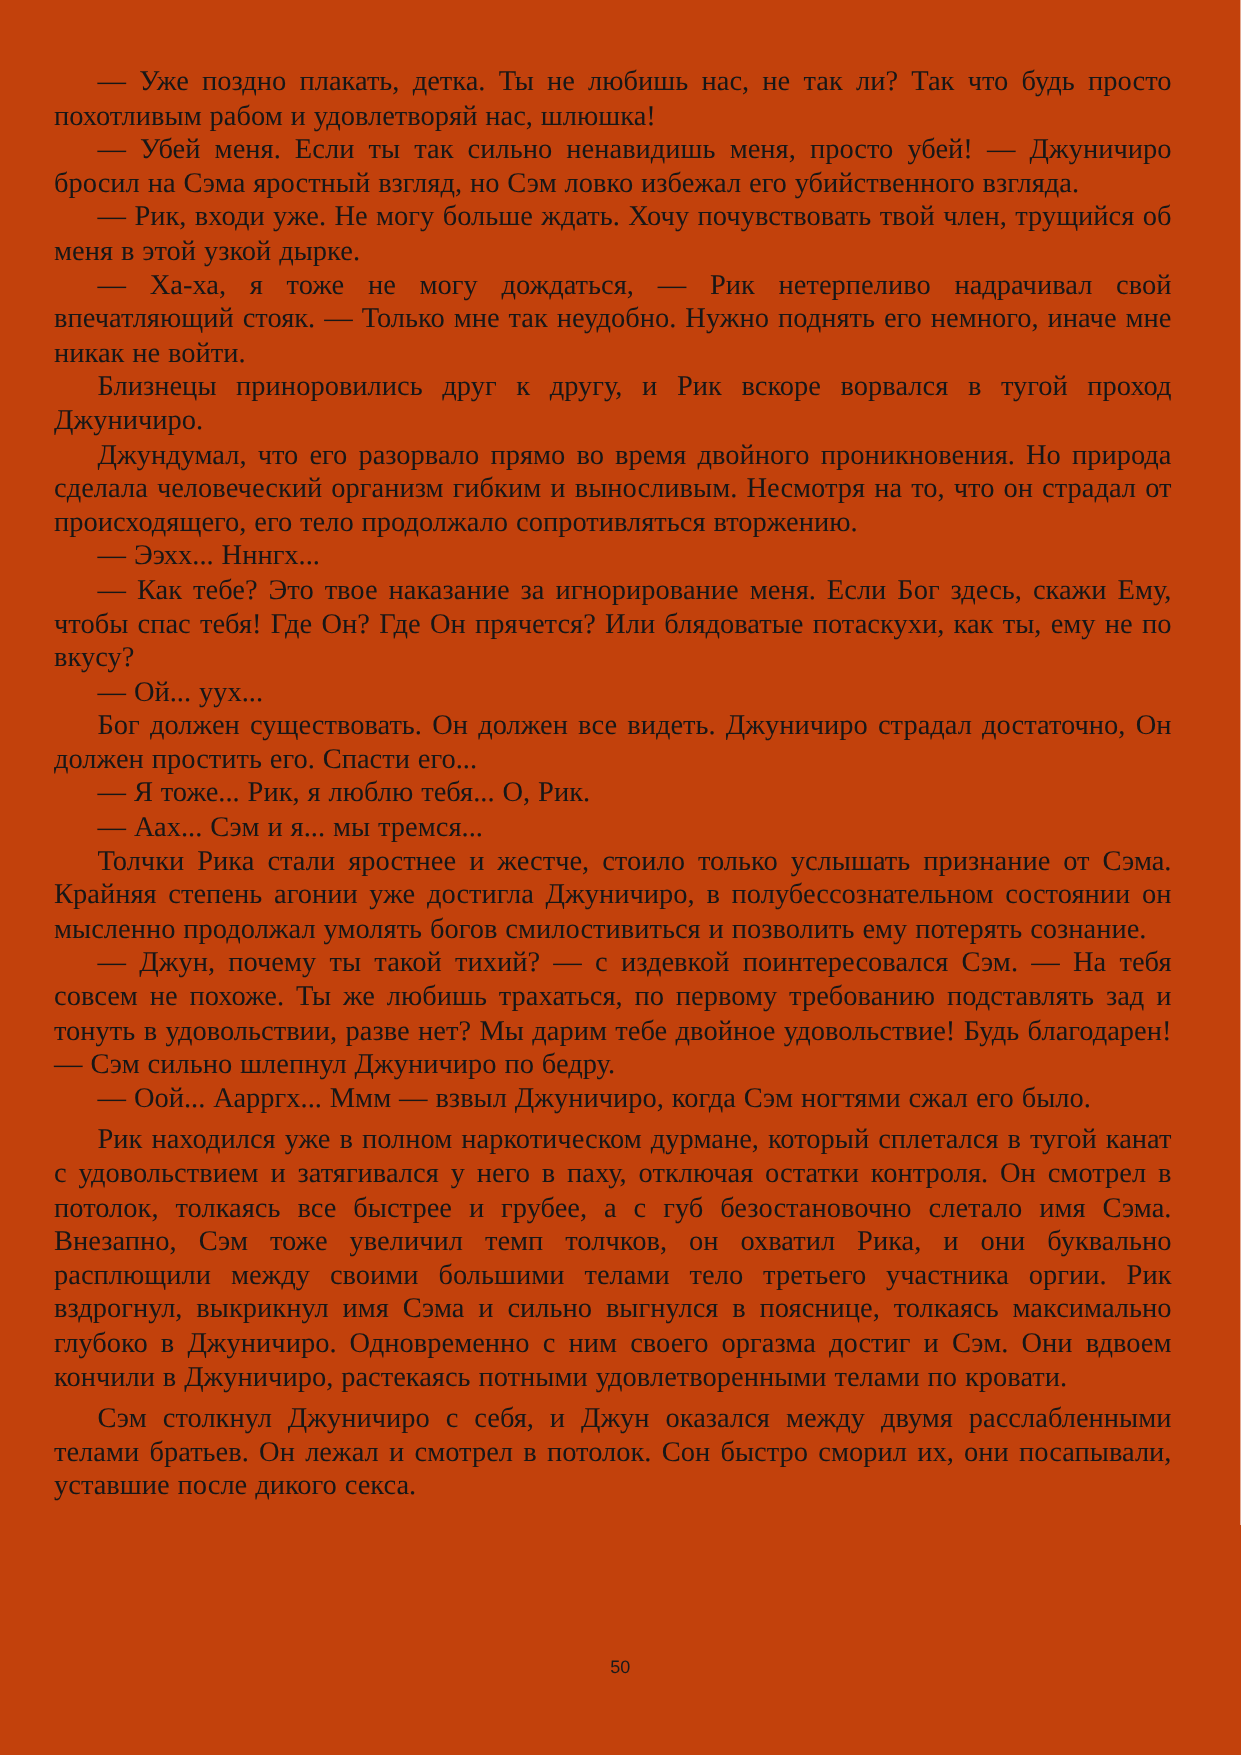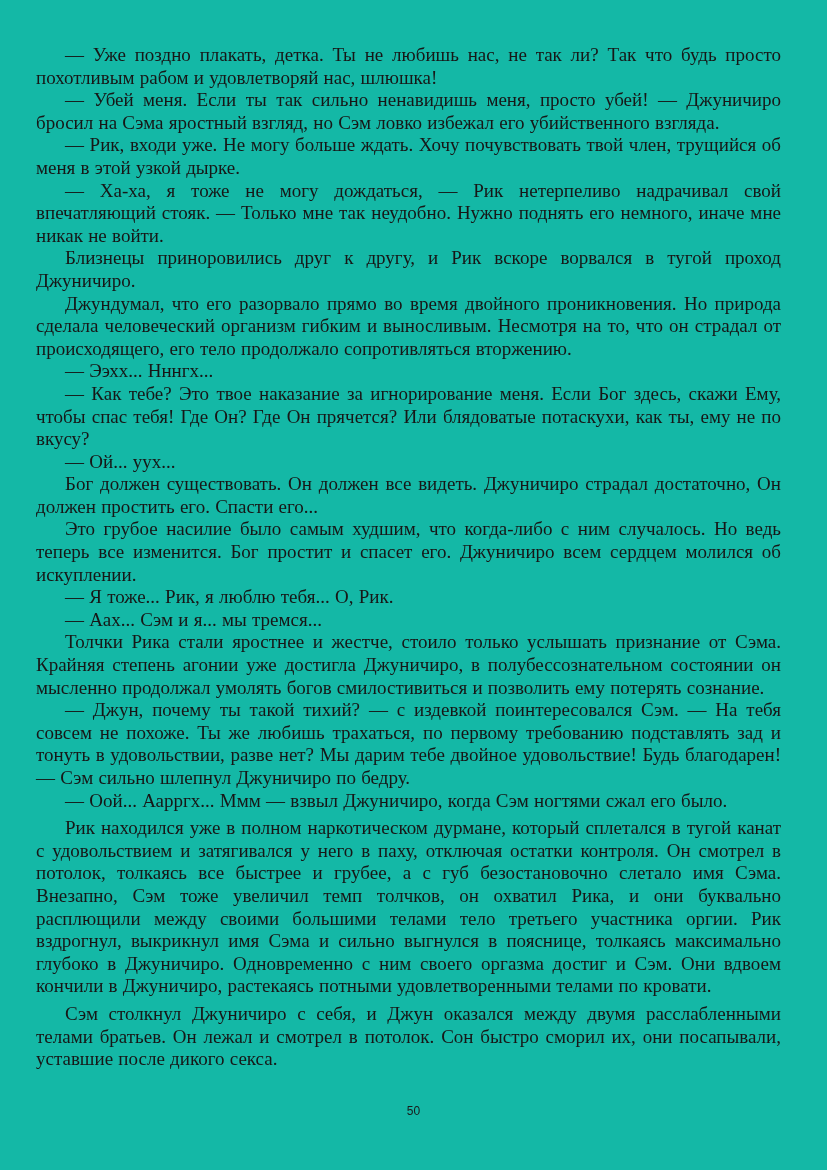--- a/index.html
+++ b/index.html
@@ -4,21 +4,21 @@
 <style>
   html, body {
     margin: 0;
     padding: 0;
     background: #ffffff;
   }
   .page {
     position: relative;
     width: 827px;
     height: 1170px;
-    background: #14b8a6;
+    background: #c2410c;
     box-sizing: border-box;
     overflow: hidden;
     font-family: "Liberation Serif", serif;
     color: #171717;
   }
   .text-block {
     position: absolute;
     top: 44px;
     left: 36px;
     width: 745px;
@@ -54,21 +54,20 @@
       <p class="para">— Уже поздно плакать, детка. Ты не любишь нас, не так ли? Так что будь просто похотливым рабом и удовлетворяй нас, шлюшка!</p>
       <p class="para">— Убей меня. Если ты так сильно ненавидишь меня, просто убей! — Джуничиро бросил на Сэма яростный взгляд, но Сэм ловко избежал его убийственного взгляда.</p>
       <p class="para">— Рик, входи уже. Не могу больше ждать. Хочу почувствовать твой член, трущийся об меня в этой узкой дырке.</p>
       <p class="para">— Ха-ха, я тоже не могу дождаться, — Рик нетерпеливо надрачивал свой впечатляющий стояк. — Только мне так неудобно. Нужно поднять его немного, иначе мне никак не войти.</p>
       <p class="para">Близнецы приноровились друг к другу, и Рик вскоре ворвался в тугой проход Джуничиро.</p>
       <p class="para">Джундумал, что его разорвало прямо во время двойного проникновения. Но природа сделала человеческий организм гибким и выносливым. Несмотря на то, что он страдал от происходящего, его тело продолжало сопротивляться вторжению.</p>
       <p class="para">— Ээхх... Нннгх...</p>
       <p class="para">— Как тебе? Это твое наказание за игнорирование меня. Если Бог здесь, скажи Ему, чтобы спас тебя! Где Он? Где Он прячется? Или блядоватые потаскухи, как ты, ему не по вкусу?</p>
       <p class="para">— Ой... уух...</p>
       <p class="para">Бог должен существовать. Он должен все видеть. Джуничиро страдал достаточно, Он должен простить его. Спасти его...</p>
-      <p class="para">Это грубое насилие было самым худшим, что когда-либо с ним случалось. Но ведь теперь все изменится. Бог простит и спасет его. Джуничиро всем сердцем молился об искуплении.</p>
       <p class="para">— Я тоже... Рик, я люблю тебя... О, Рик.</p>
       <p class="para">— Аах... Сэм и я... мы тремся...</p>
       <p class="para">Толчки Рика стали яростнее и жестче, стоило только услышать признание от Сэма. Крайняя степень агонии уже достигла Джуничиро, в полубессознательном состоянии он мысленно продолжал умолять богов смилостивиться и позволить ему потерять сознание.</p>
       <p class="para">— Джун, почему ты такой тихий? — с издевкой поинтересовался Сэм. — На тебя совсем не похоже. Ты же любишь трахаться, по первому требованию подставлять зад и тонуть в удовольствии, разве нет? Мы дарим тебе двойное удовольствие! Будь благодарен! — Сэм сильно шлепнул Джуничиро по бедру.</p>
       <p class="para">— Оой... Аарргх... Ммм — взвыл Джуничиро, когда Сэм ногтями сжал его было.</p>
       <p class="para space-before">Рик находился уже в полном наркотическом дурмане, который сплетался в тугой канат с удовольствием и затягивался у него в паху, отключая остатки контроля. Он смотрел в потолок, толкаясь все быстрее и грубее, а с губ безостановочно слетало имя Сэма. Внезапно, Сэм тоже увеличил темп толчков, он охватил Рика, и они буквально расплющили между своими большими телами тело третьего участника оргии. Рик вздрогнул, выкрикнул имя Сэма и сильно выгнулся в пояснице, толкаясь максимально глубоко в Джуничиро. Одновременно с ним своего оргазма достиг и Сэм. Они вдвоем кончили в Джуничиро, растекаясь потными удовлетворенными телами по кровати.</p>
       <p class="para space-before">Сэм столкнул Джуничиро с себя, и Джун оказался между двумя расслабленными телами братьев. Он лежал и смотрел в потолок. Сон быстро сморил их, они посапывали, уставшие после дикого секса.</p>
     </div>
   <div class="page-number">50</div>
 </div>

